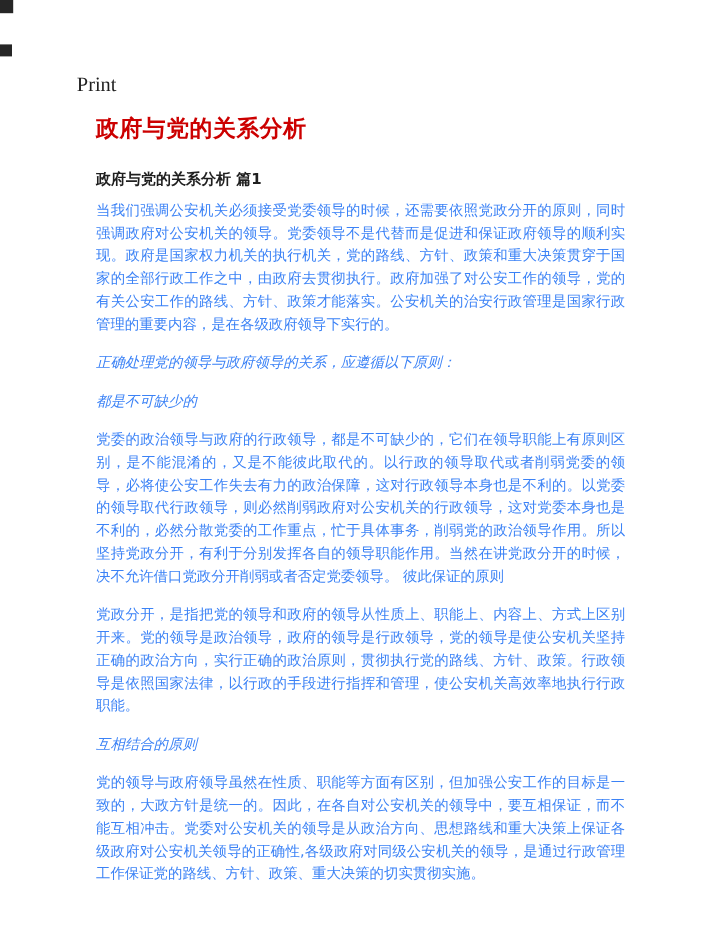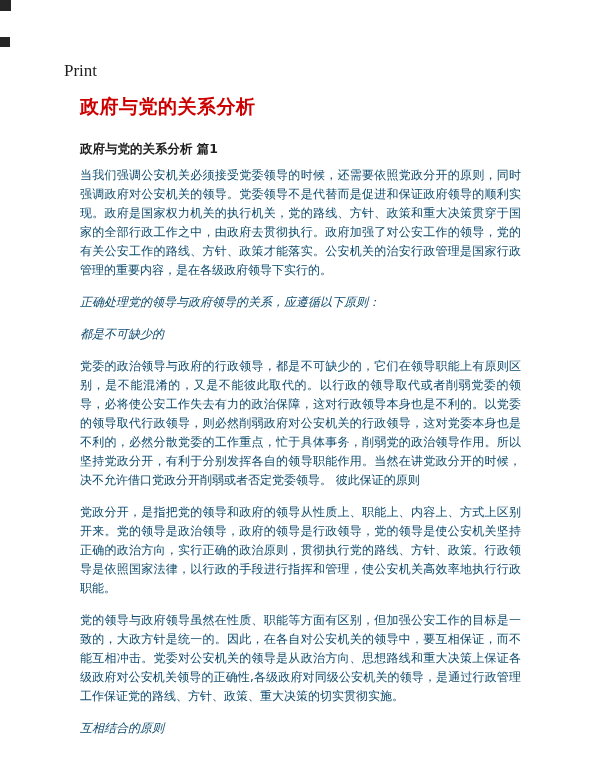--- a/index.html
+++ b/index.html
@@ -64,21 +64,21 @@
     font-weight: bold;
     line-height: 17px;
     margin: 0 0 9px 0;
     color: #1f1f1f;
   }
   .body-paragraph {
     font-size: 12px;
     line-height: 19px;
     margin: 0 0 13px 0;
     text-align: justify;
-    color: #0c4a6e;
+    color: #3b82f6;
   }
   .body-paragraph.single-line {
     text-align: left;
     font-style: italic;
   }
 </style>
 </head>
 <body>
 
 <div class="corner-marker first"></div>
@@ -96,17 +96,17 @@
   <p class="body-paragraph">当我们强调公安机关必须接受党委领导的时候，还需要依照党政分开的原则，同时强调政府对公安机关的领导。党委领导不是代替而是促进和保证政府领导的顺利实现。政府是国家权力机关的执行机关，党的路线、方针、政策和重大决策贯穿于国家的全部行政工作之中，由政府去贯彻执行。政府加强了对公安工作的领导，党的有关公安工作的路线、方针、政策才能落实。公安机关的治安行政管理是国家行政管理的重要内容，是在各级政府领导下实行的。</p>
 
   <p class="body-paragraph single-line">正确处理党的领导与政府领导的关系，应遵循以下原则：</p>
 
   <p class="body-paragraph single-line">都是不可缺少的</p>
 
   <p class="body-paragraph">党委的政治领导与政府的行政领导，都是不可缺少的，它们在领导职能上有原则区别，是不能混淆的，又是不能彼此取代的。以行政的领导取代或者削弱党委的领导，必将使公安工作失去有力的政治保障，这对行政领导本身也是不利的。以党委的领导取代行政领导，则必然削弱政府对公安机关的行政领导，这对党委本身也是不利的，必然分散党委的工作重点，忙于具体事务，削弱党的政治领导作用。所以坚持党政分开，有利于分别发挥各自的领导职能作用。当然在讲党政分开的时候，决不允许借口党政分开削弱或者否定党委领导。 彼此保证的原则</p>
 
   <p class="body-paragraph">党政分开，是指把党的领导和政府的领导从性质上、职能上、内容上、方式上区别开来。党的领导是政治领导，政府的领导是行政领导，党的领导是使公安机关坚持正确的政治方向，实行正确的政治原则，贯彻执行党的路线、方针、政策。行政领导是依照国家法律，以行政的手段进行指挥和管理，使公安机关高效率地执行行政职能。</p>
 
+  <p class="body-paragraph single-line">互相结合的原则</p>
+
   <p class="body-paragraph">党的领导与政府领导虽然在性质、职能等方面有区别，但加强公安工作的目标是一致的，大政方针是统一的。因此，在各自对公安机关的领导中，要互相保证，而不能互相冲击。党委对公安机关的领导是从政治方向、思想路线和重大决策上保证各级政府对公安机关领导的正确性,各级政府对同级公安机关的领导，是通过行政管理工作保证党的路线、方针、政策、重大决策的切实贯彻实施。</p>
-
-  <p class="body-paragraph single-line">互相结合的原则</p>
 
 </div>
 
 </body></html>

